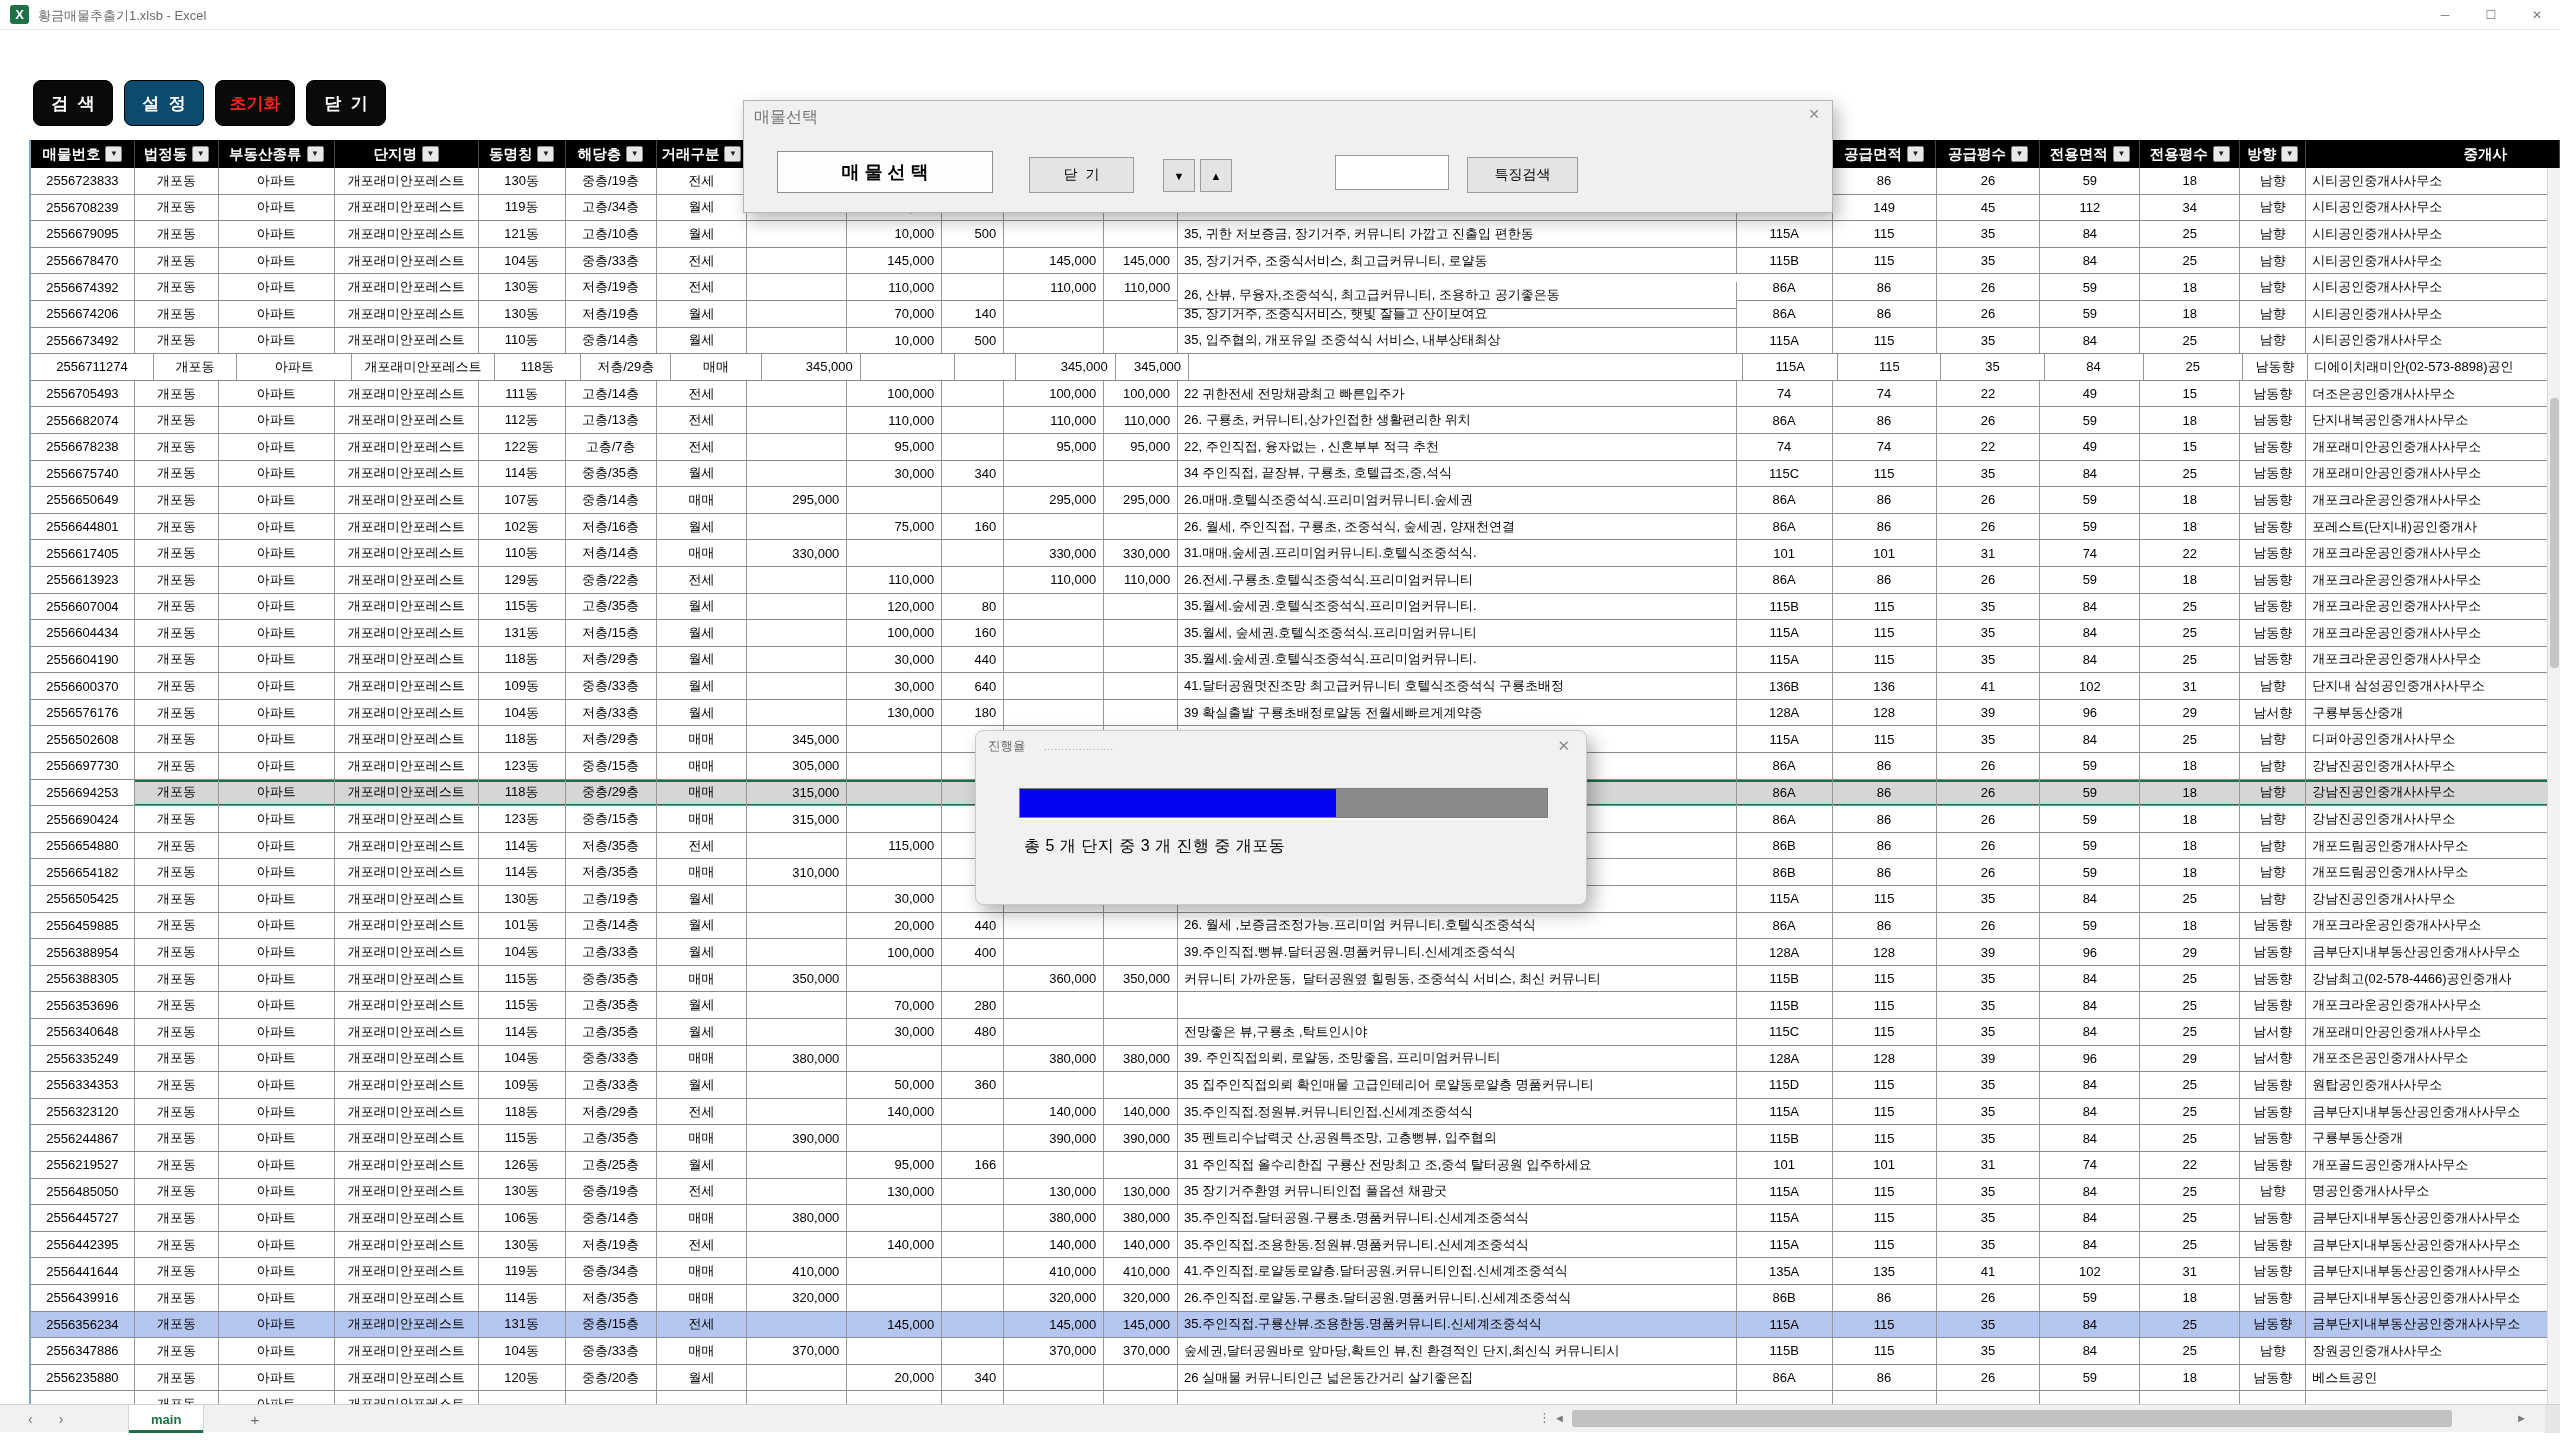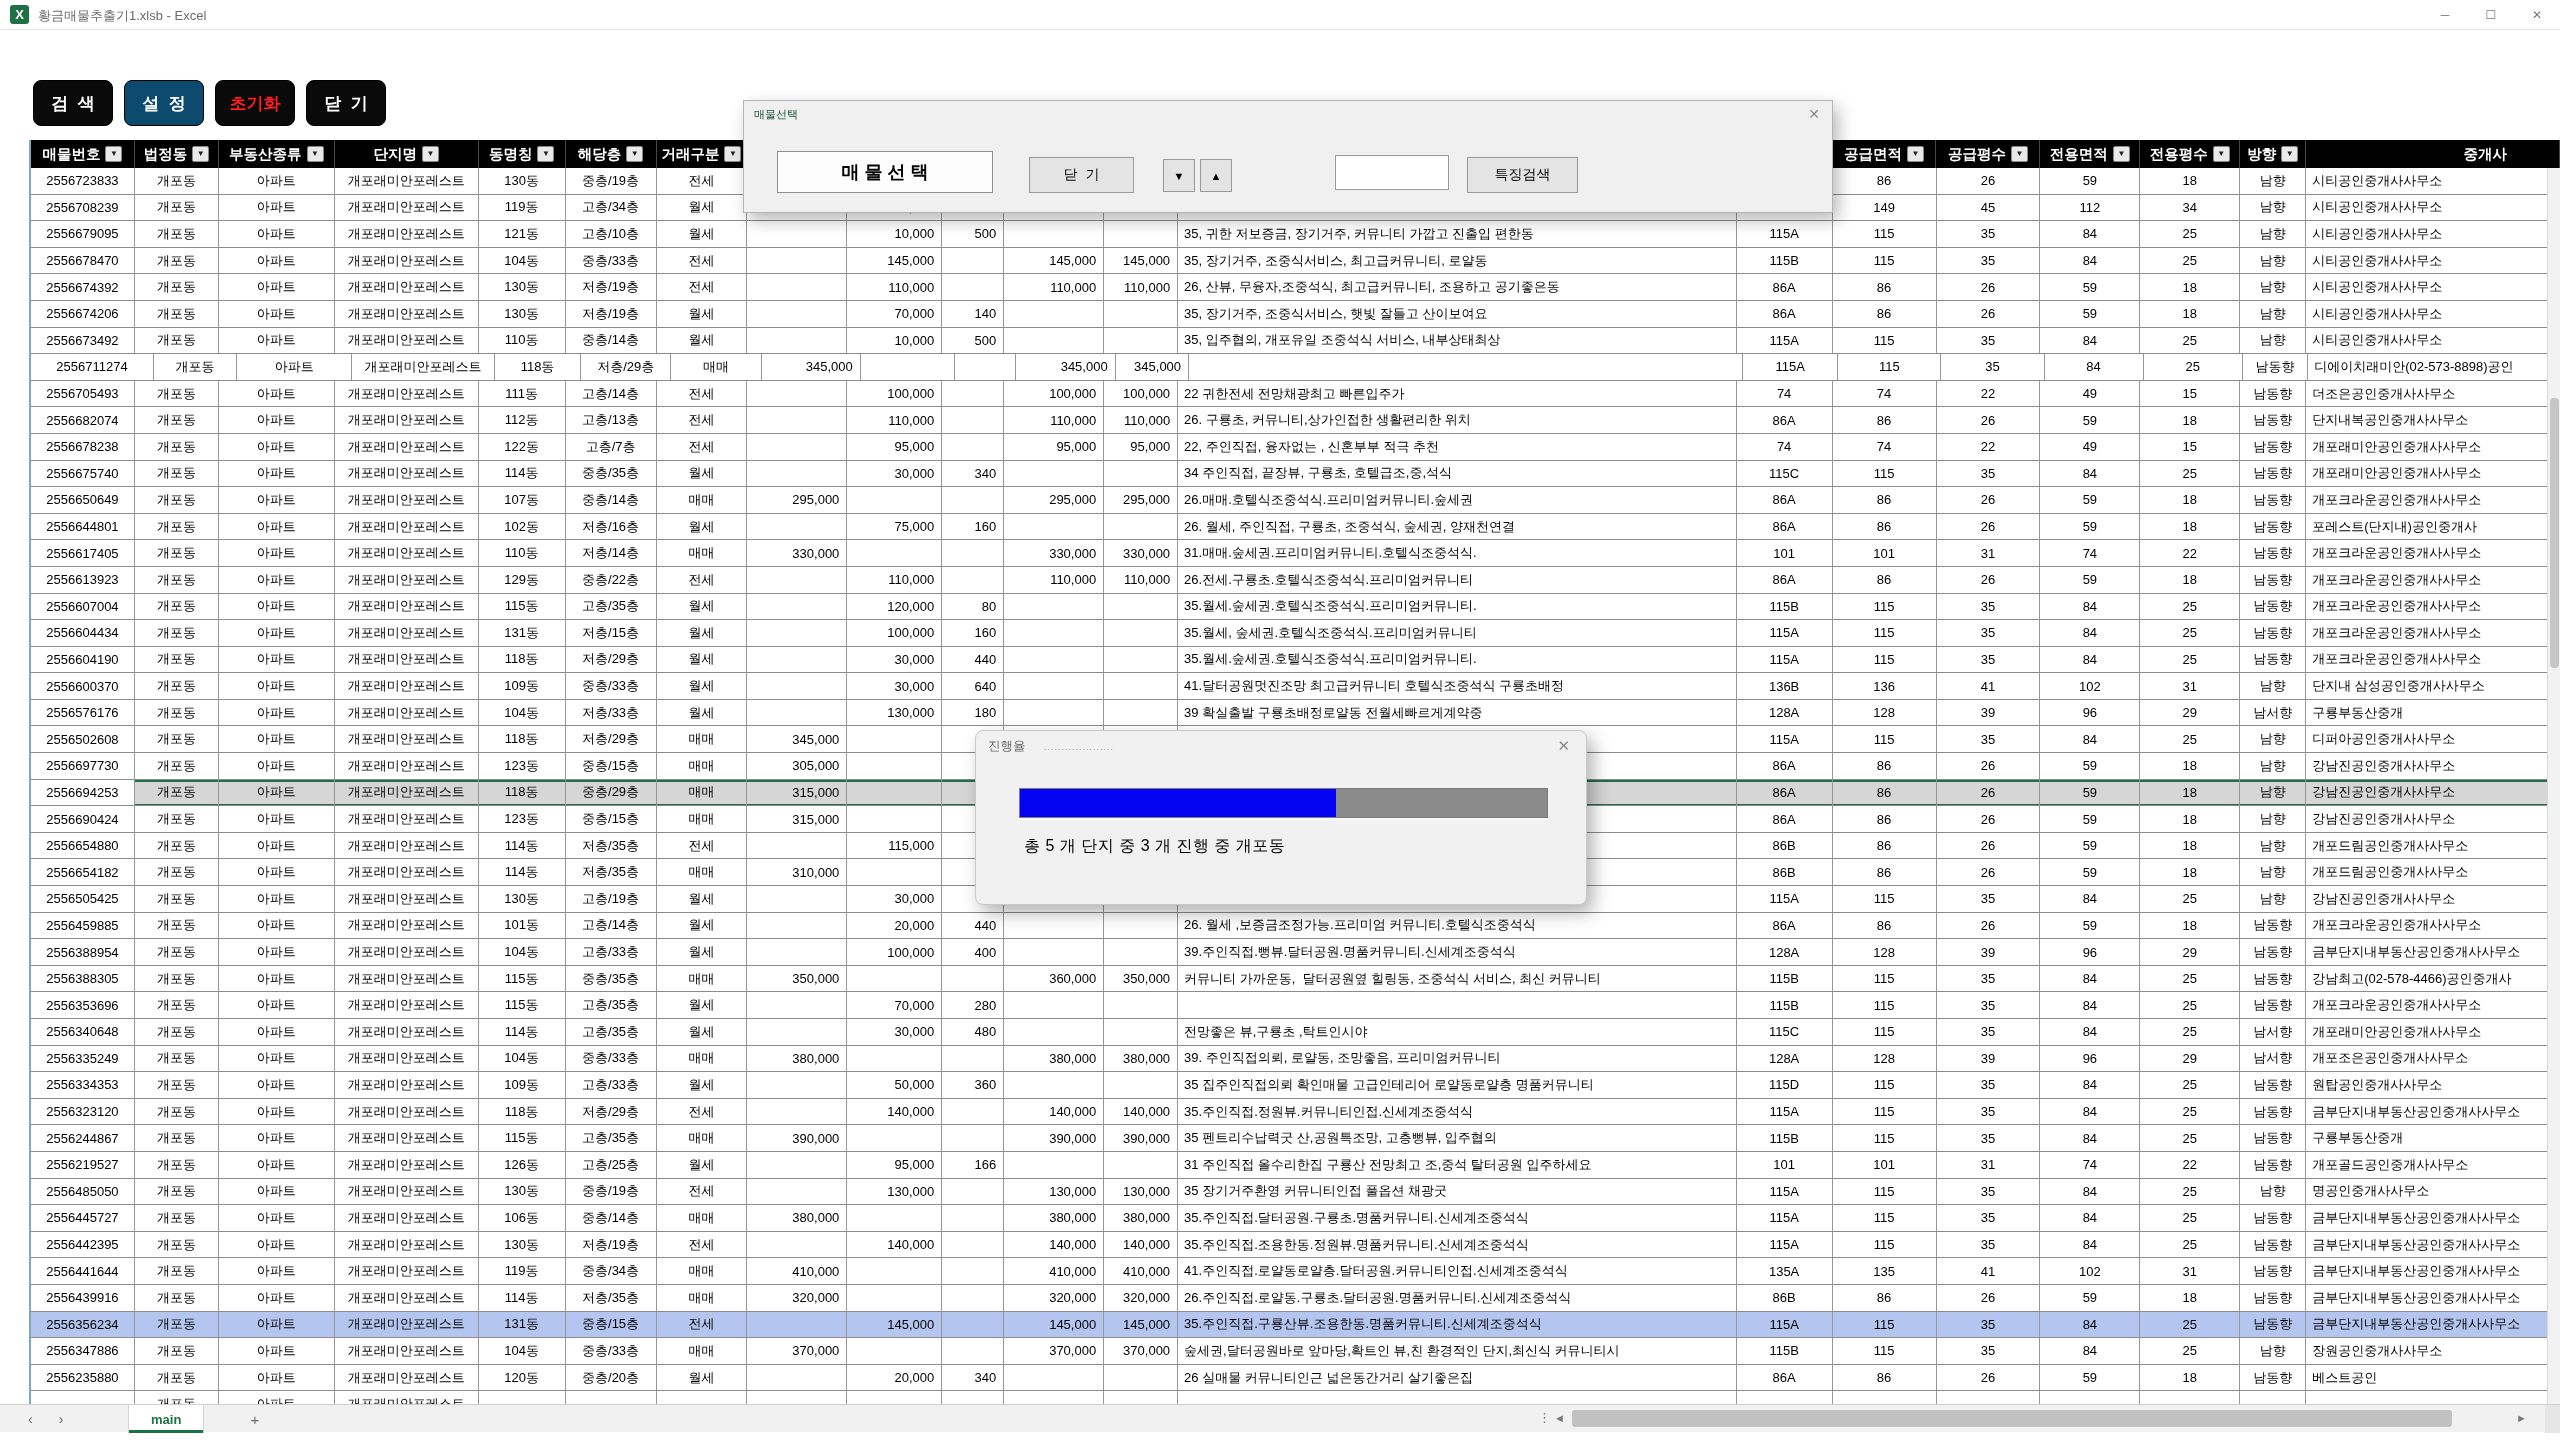--- a/index.html
+++ b/index.html
@@ -32,21 +32,21 @@
   .row.sel-gray .cell { background:transparent; }
   .row.sel-gray .cell:first-child { background:#ffffff; }
   .row.sel-blue { background:#b4c6f0; }
 
   
   .vscroll { position:absolute; right:0; top:168px; width:13px; height:1236px; background:#f2f2f2; border-left:1px solid #d9d9d9; }
   .vthumb { position:absolute; left:2px; width:9px; top:230px; height:270px; background:#c6c6c6; border-radius:4px; }
 
   
   .dlg1 { position:absolute; left:743px; top:100px; width:1090px; height:113px; background:#f0f0f0; border:1px solid #b5b5b5; box-shadow:5px 7px 16px rgba(0,0,0,.28); z-index:30; }
-  .dlg1-title { position:absolute; left:10px; top:6px; font-size:11px; color:#14532d; }
+  .dlg1-title { position:absolute; left:10px; top:6px; font-size:16px; color:#737373; }
   .dlg1-close { position:absolute; right:12px; top:5px; font-size:14px; color:#8a8a8a; }
   .btn-sel { position:absolute; left:33px; top:50px; width:216px; height:42px; background:#fdfdfd; border:1px solid #8f8f8f; font-size:18px; font-weight:bold; color:#000; display:flex; align-items:center; justify-content:center; white-space:pre; }
   .btn-sm { position:absolute; background:#e4e4e4; border:1px solid #9a9a9a; font-size:14px; color:#000; display:flex; align-items:center; justify-content:center; white-space:pre; }
   .btn-close1 { left:285px; top:56px; width:105px; height:36px; }
   .btn-down { left:419px; top:58px; width:32px; height:33px; font-size:11px; }
   .btn-up { left:456px; top:58px; width:32px; height:33px; font-size:11px; }
   .dlg1-input { position:absolute; left:591px; top:54px; width:114px; height:35px; background:#fff; border:1px solid #9a9a9a; font-size:13px; padding:0 4px; }
   .btn-feat { left:723px; top:56px; width:111px; height:36px; }
 
   .dlg2 { position:absolute; left:975px; top:730px; width:612px; height:175px; background:#f1f1f1; border:1px solid #c9c9c9; border-radius:8px; box-shadow:6px 8px 18px rgba(0,0,0,.3); z-index:40; }
@@ -260,21 +260,21 @@
           <div class="cell" style="width: 116px;">아파트</div>
           <div class="cell" style="width: 144px;">개포래미안포레스트</div>
           <div class="cell" style="width: 87px;">130동</div>
           <div class="cell" style="width: 91px;">저층/19층</div>
           <div class="cell" style="width: 91px;">전세</div>
           <div class="cell al-r" style="width: 100px;"></div>
           <div class="cell al-r" style="width: 95px;">110,000</div>
           <div class="cell al-r" style="width: 62px;"></div>
           <div class="cell al-r" style="width: 100px;">110,000</div>
           <div class="cell al-r" style="width: 74px;">110,000</div>
-          <div class="cell al-l" style="width: 559px;">26, 산뷰, 무융자,조중석식, 최고급커뮤니티, 조용하고 공기좋은동</div>
+          <div class="cell al-l" style="width: 559px; margin-top: 8px;">26, 산뷰, 무융자,조중석식, 최고급커뮤니티, 조용하고 공기좋은동</div>
           <div class="cell" style="width: 96px;">86A</div>
           <div class="cell" style="width: 104px;">86</div>
           <div class="cell" style="width: 104px;">26</div>
           <div class="cell" style="width: 100px;">59</div>
           <div class="cell" style="width: 100px;">18</div>
           <div class="cell" style="width: 66px;">남향</div>
           <div class="cell al-l" style="width: 254px;">시티공인중개사사무소</div>
         </div>
         <div class="row">
           <div class="cell" style="width: 104px;">2556674206</div>

